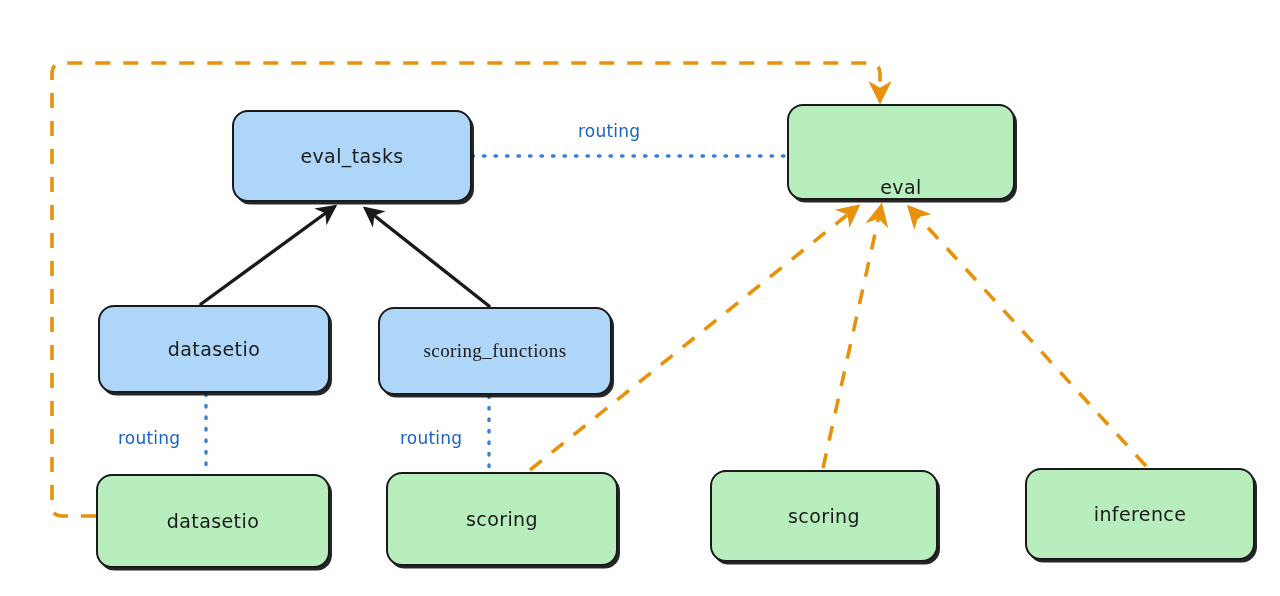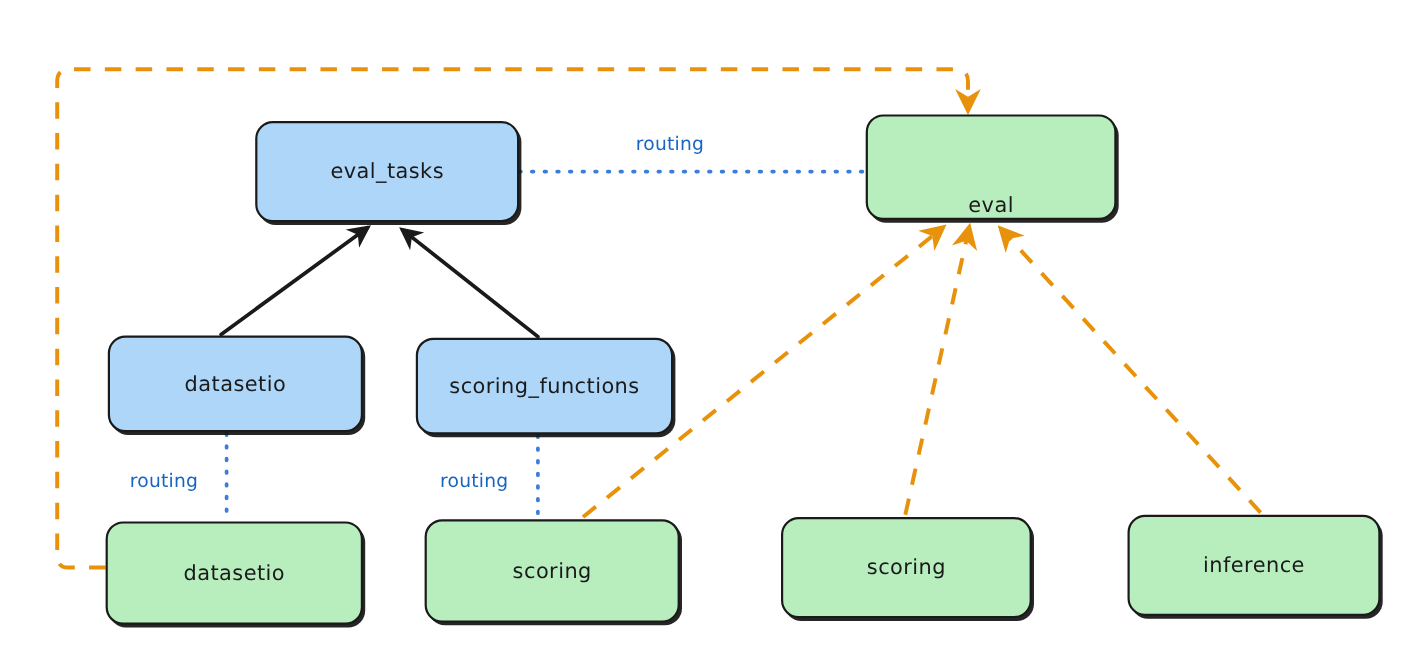--- a/index.html
+++ b/index.html
@@ -106,21 +106,21 @@
   </div>
 
   <div class="node green" style="left:787px; top:104px; width:228px; height:96px;align-items:flex-end;">
     <span>eval</span>
   </div>
 
   <div class="node blue" style="left:98px; top:305px; width:232px; height:88px;">
     <span>datasetio</span>
   </div>
 
-  <div class="node blue" style="left:378px; top:307px; width:234px; height:88px;">
+  <div class="node blue" style="left:378px; top:307px; width:234px; height:88px;font-family:Liberation Serif, serif;">
     <span>scoring_functions</span>
   </div>
 
   <div class="node green" style="left:96px; top:474px; width:234px; height:94px;">
     <span>datasetio</span>
   </div>
 
   <div class="node green" style="left:386px; top:472px; width:232px; height:94px;">
     <span>scoring</span>
   </div>

